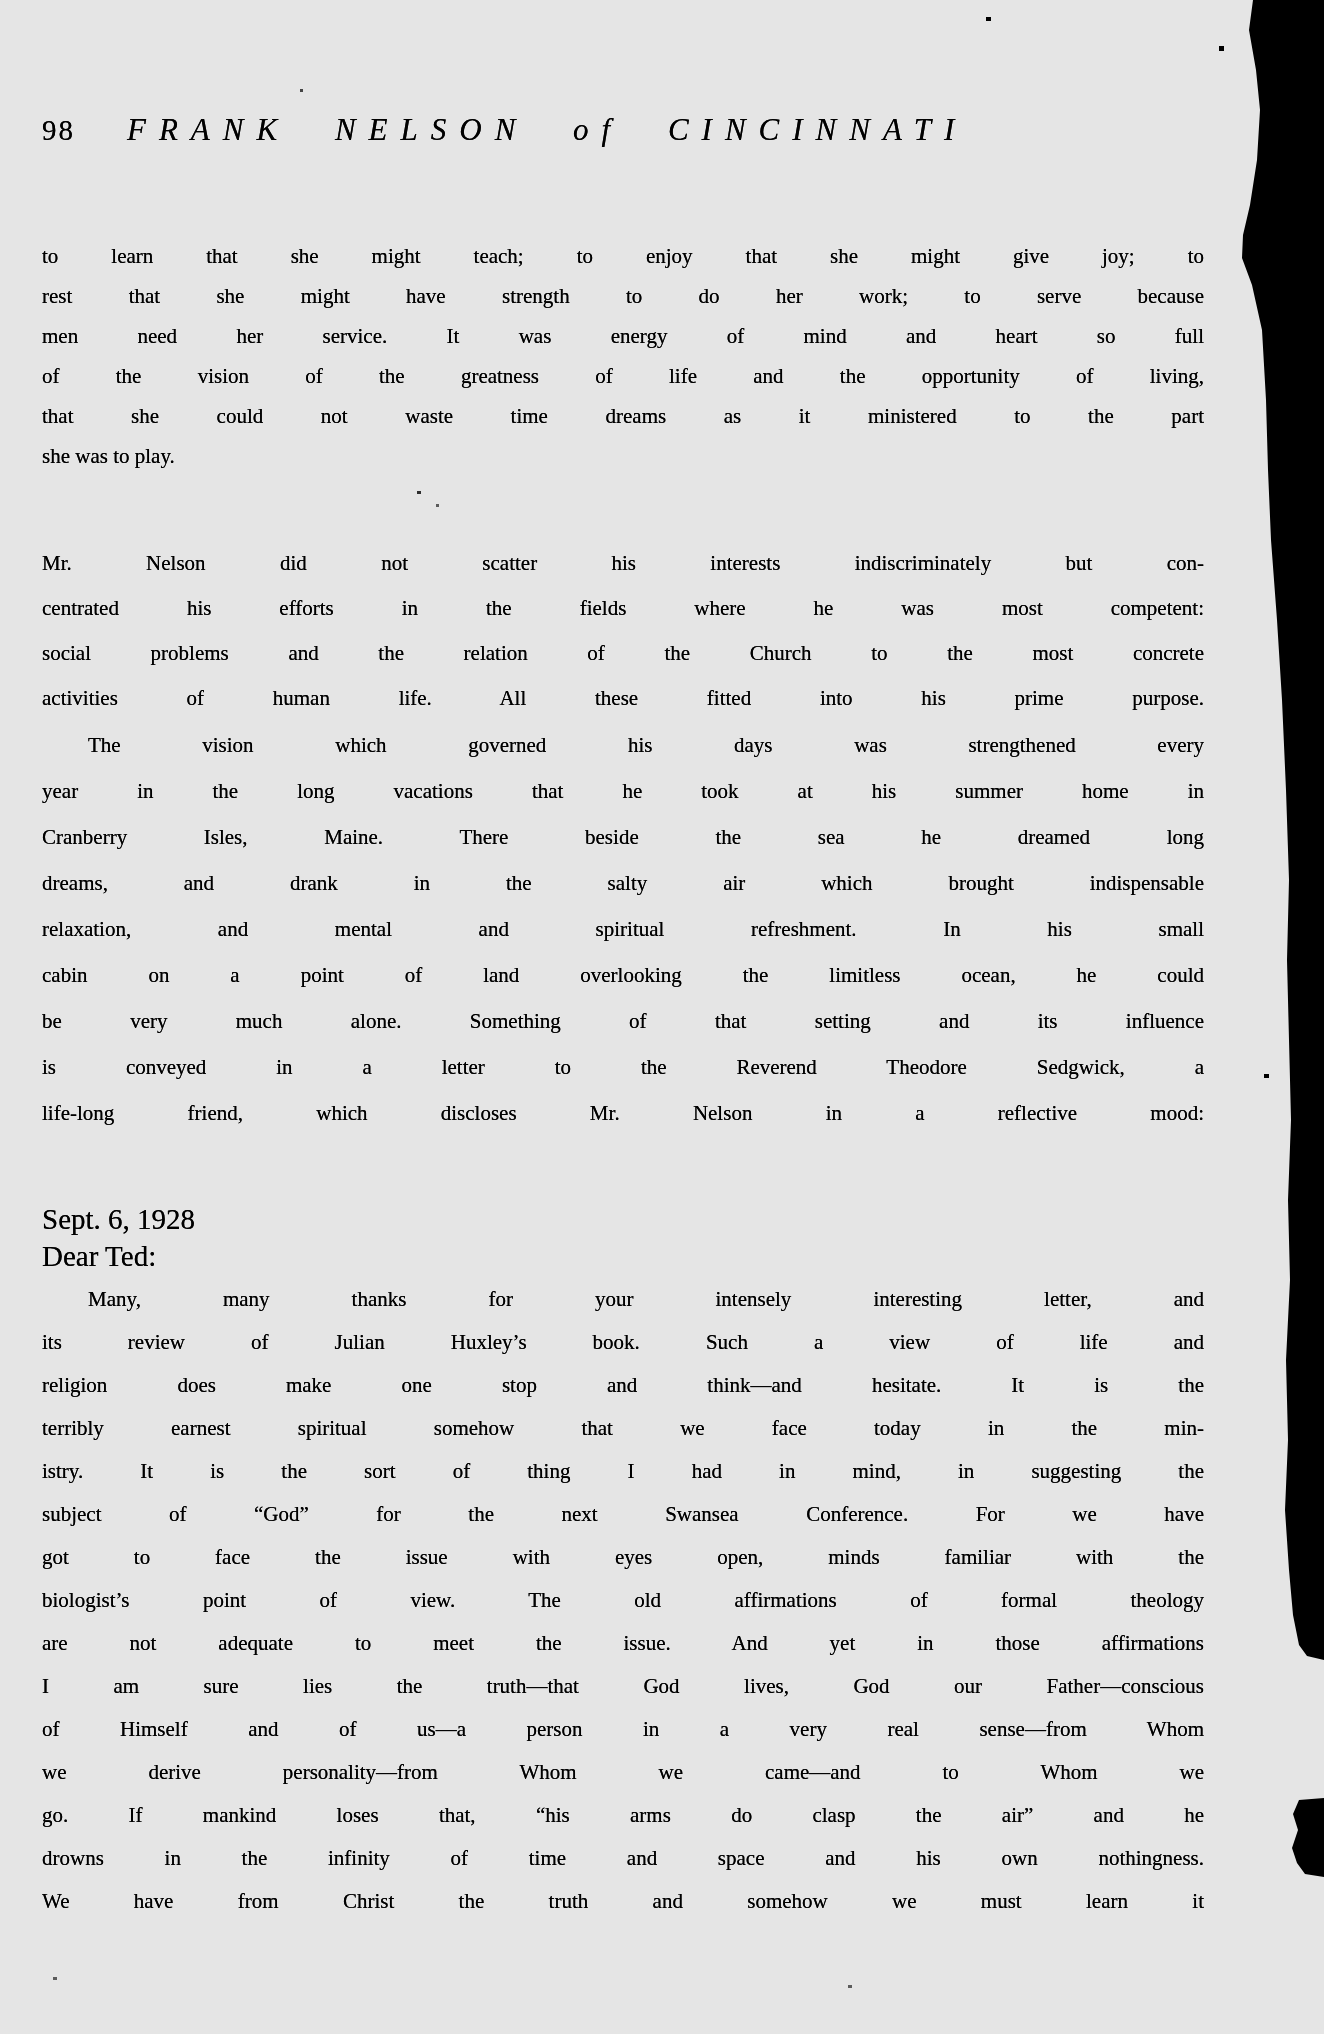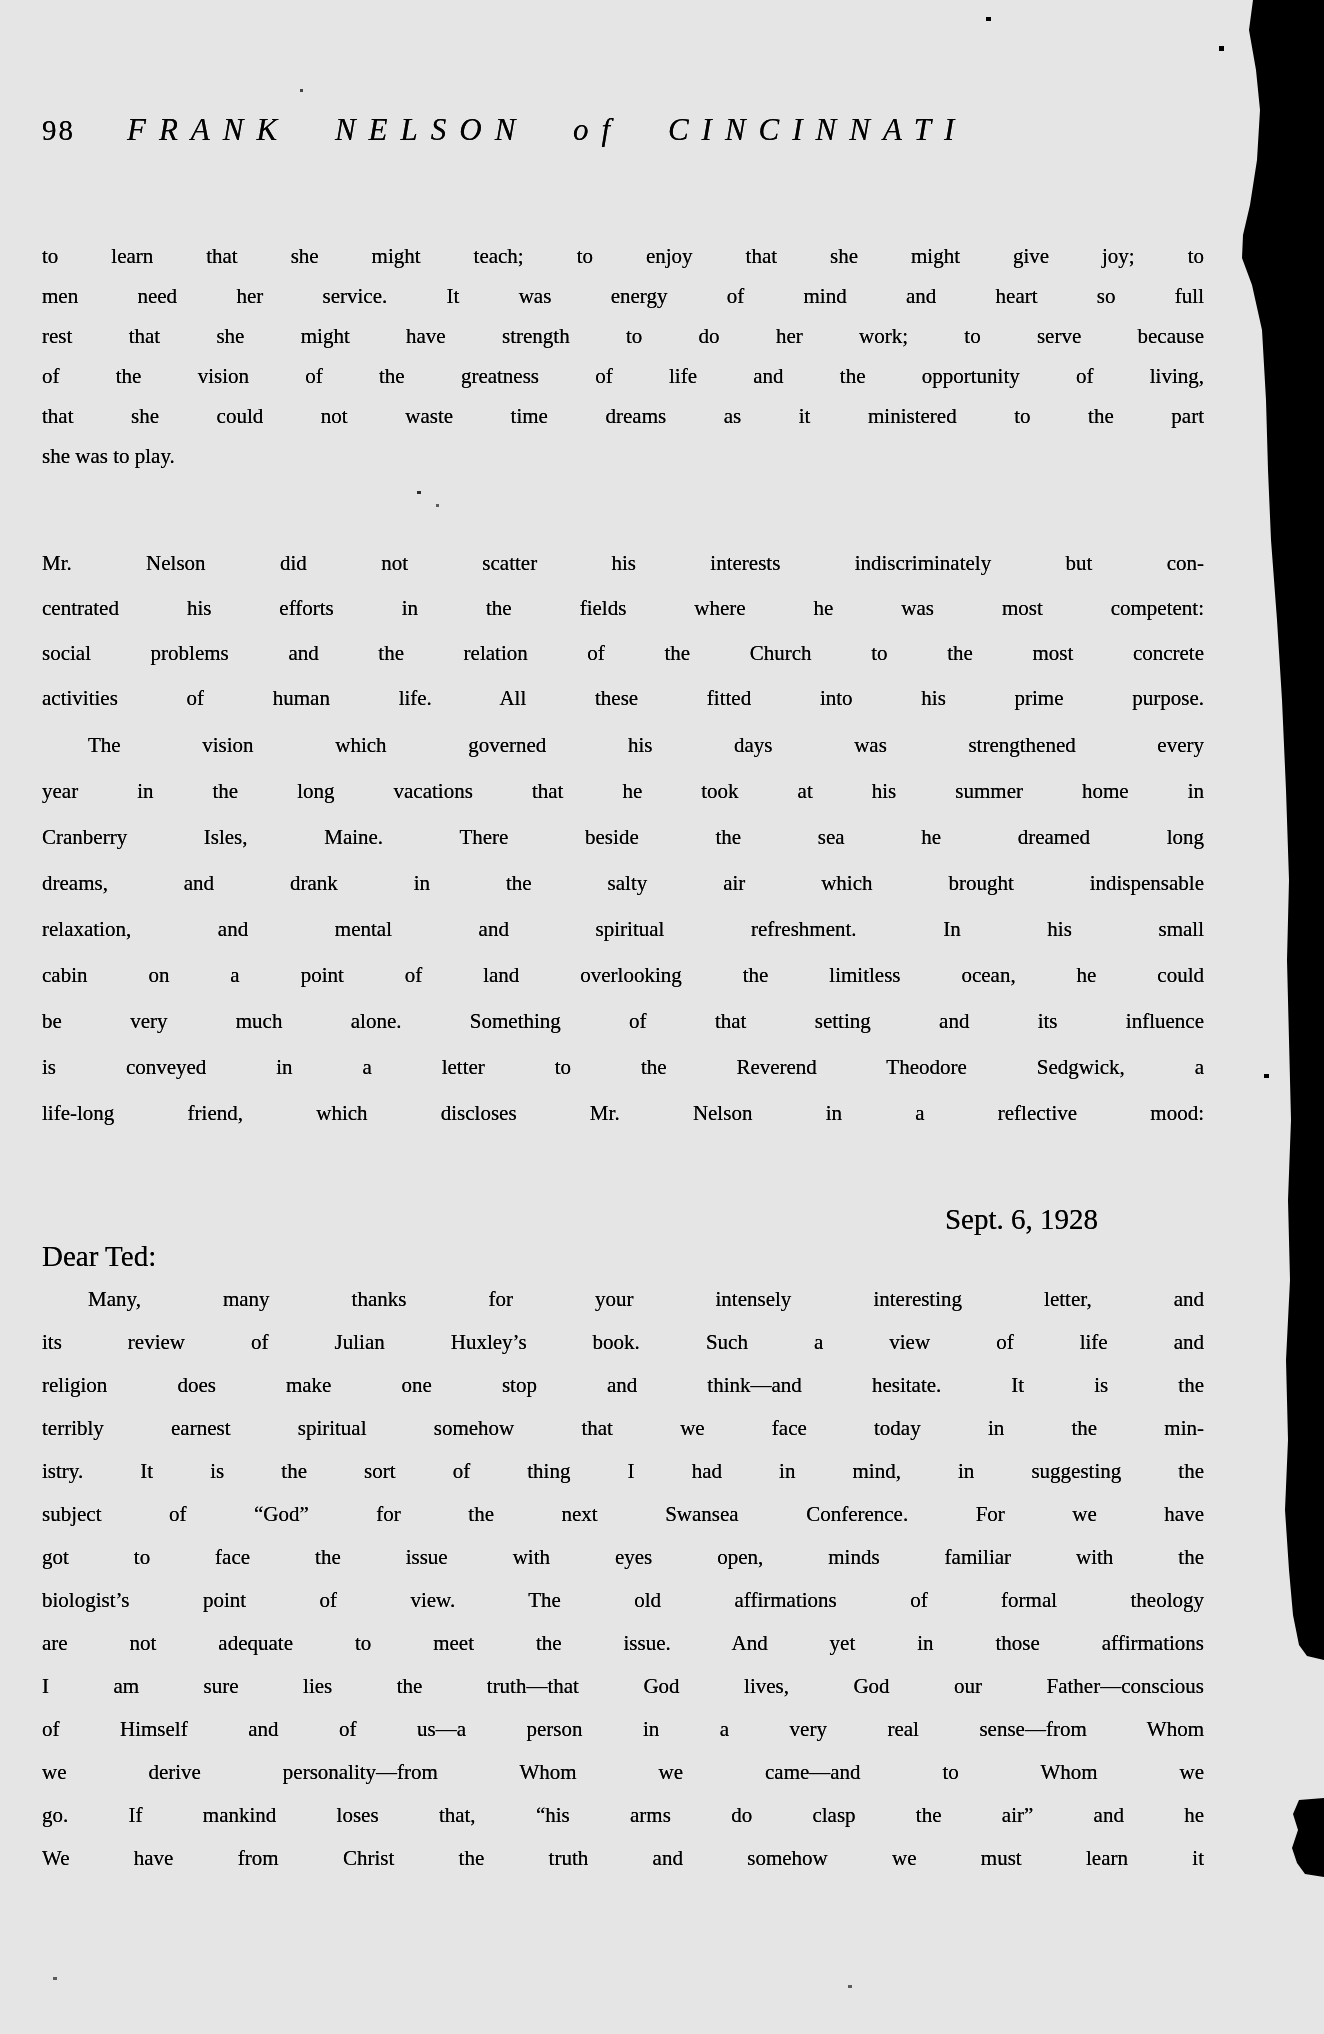--- a/index.html
+++ b/index.html
@@ -11,21 +11,21 @@
   .scan-edge { position:absolute; top:0; left:0; z-index:1; }
   .header { position:absolute; top:112px; left:42px; white-space:nowrap; z-index:2; }
   .pagenum { font-size:29px; letter-spacing:2px; }
   .running-title { font-style:italic; font-size:31px; letter-spacing:13px; word-spacing:24px; margin-left:48px; }
   .para { position:absolute; left:42px; width:1162px; font-size:21px; z-index:2; }
   .p1 { top:236px; line-height:40px; }
   .p2 { top:541px; line-height:45px; }
   .p3 { top:722px; line-height:46px; }
   .letter-body { top:1278px; line-height:43px; }
   .date-line { position:absolute; left:42px; top:1203px; width:1162px; font-size:29px;
-    text-align:right; padding-right:106px; box-sizing:border-box; z-index:2; }
+    padding-right:106px; box-sizing:border-box; z-index:2; }
   .salutation { position:absolute; left:42px; top:1240px; font-size:29px; z-index:2; }
   .tline { text-align:justify; text-align-last:justify; }
   .tline.short { text-align-last:left; }
   .indent-first .tline:first-child { text-indent:46px; }
 </style>
 </head>
 <body>
 
 <div class="page">
 
@@ -47,22 +47,22 @@
     <rect fill="#000" opacity="0.6" x="848" y="1985" width="4" height="3"></rect>
   </svg>
 
   <div class="header">
     <span class="pagenum">98</span>
     <span class="running-title">FRANK NELSON of CINCINNATI</span>
   </div>
 
   <div class="para p1">
       <div class="tline">to learn that she might teach; to enjoy that she might give joy; to</div>
+      <div class="tline">rest that she might have strength to do her work; to serve because</div>
       <div class="tline">men need her service. It was energy of mind and heart so full</div>
-      <div class="tline">rest that she might have strength to do her work; to serve because</div>
       <div class="tline">of the vision of the greatness of life and the opportunity of living,</div>
       <div class="tline">that she could not waste time dreams as it ministered to the part</div>
       <div class="tline short">she was to play.</div>
     </div>
 
   <div class="para p2">
       <div class="tline">Mr. Nelson did not scatter his interests indiscriminately but con-</div>
       <div class="tline">centrated his efforts in the fields where he was most competent:</div>
       <div class="tline">social problems and the relation of the Church to the most concrete</div>
       <div class="tline">activities of human life. All these fitted into his prime purpose.</div>
@@ -91,16 +91,17 @@
       <div class="tline">terribly earnest spiritual somehow that we face today in the min-</div>
       <div class="tline">istry. It is the sort of thing I had in mind, in suggesting the</div>
       <div class="tline">subject of “God” for the next Swansea Conference. For we have</div>
       <div class="tline">got to face the issue with eyes open, minds familiar with the</div>
       <div class="tline">biologist’s point of view. The old affirmations of formal theology</div>
       <div class="tline">are not adequate to meet the issue. And yet in those affirmations</div>
       <div class="tline">I am sure lies the truth—that God lives, God our Father—conscious</div>
       <div class="tline">of Himself and of us—a person in a very real sense—from Whom</div>
       <div class="tline">we derive personality—from Whom we came—and to Whom we</div>
       <div class="tline">go. If mankind loses that, “his arms do clasp the air” and he</div>
+      <div class="tline">drowns in the infinity of time and space and his own nothingness.</div>
       <div class="tline">We have from Christ the truth and somehow we must learn it</div>
     </div>
 
 </div>
 
 </body></html>

